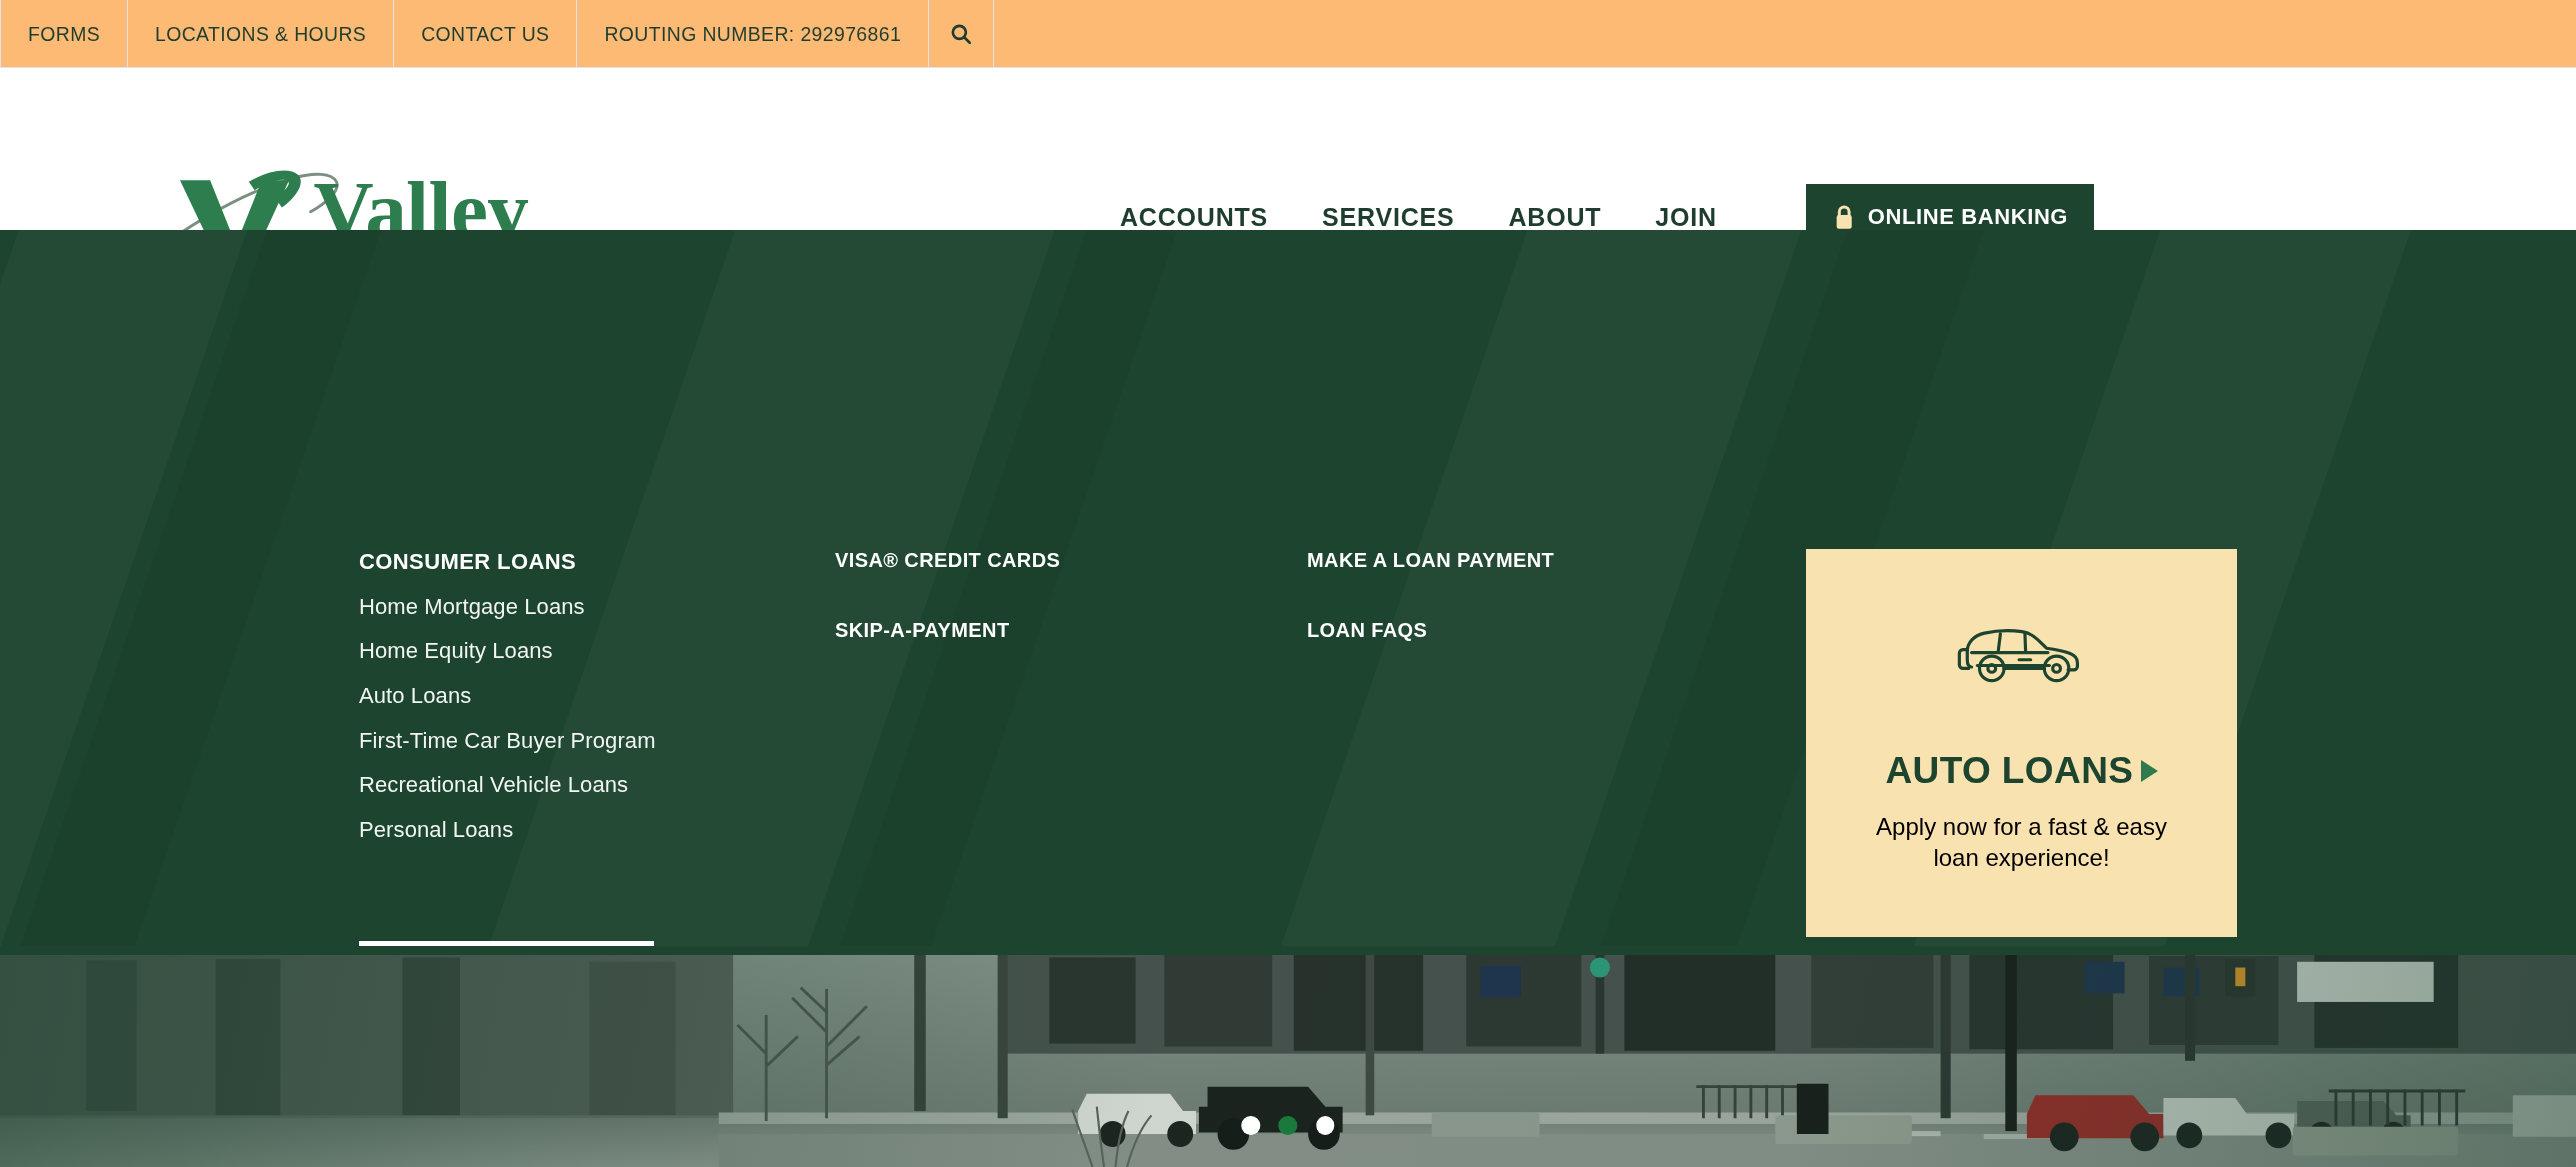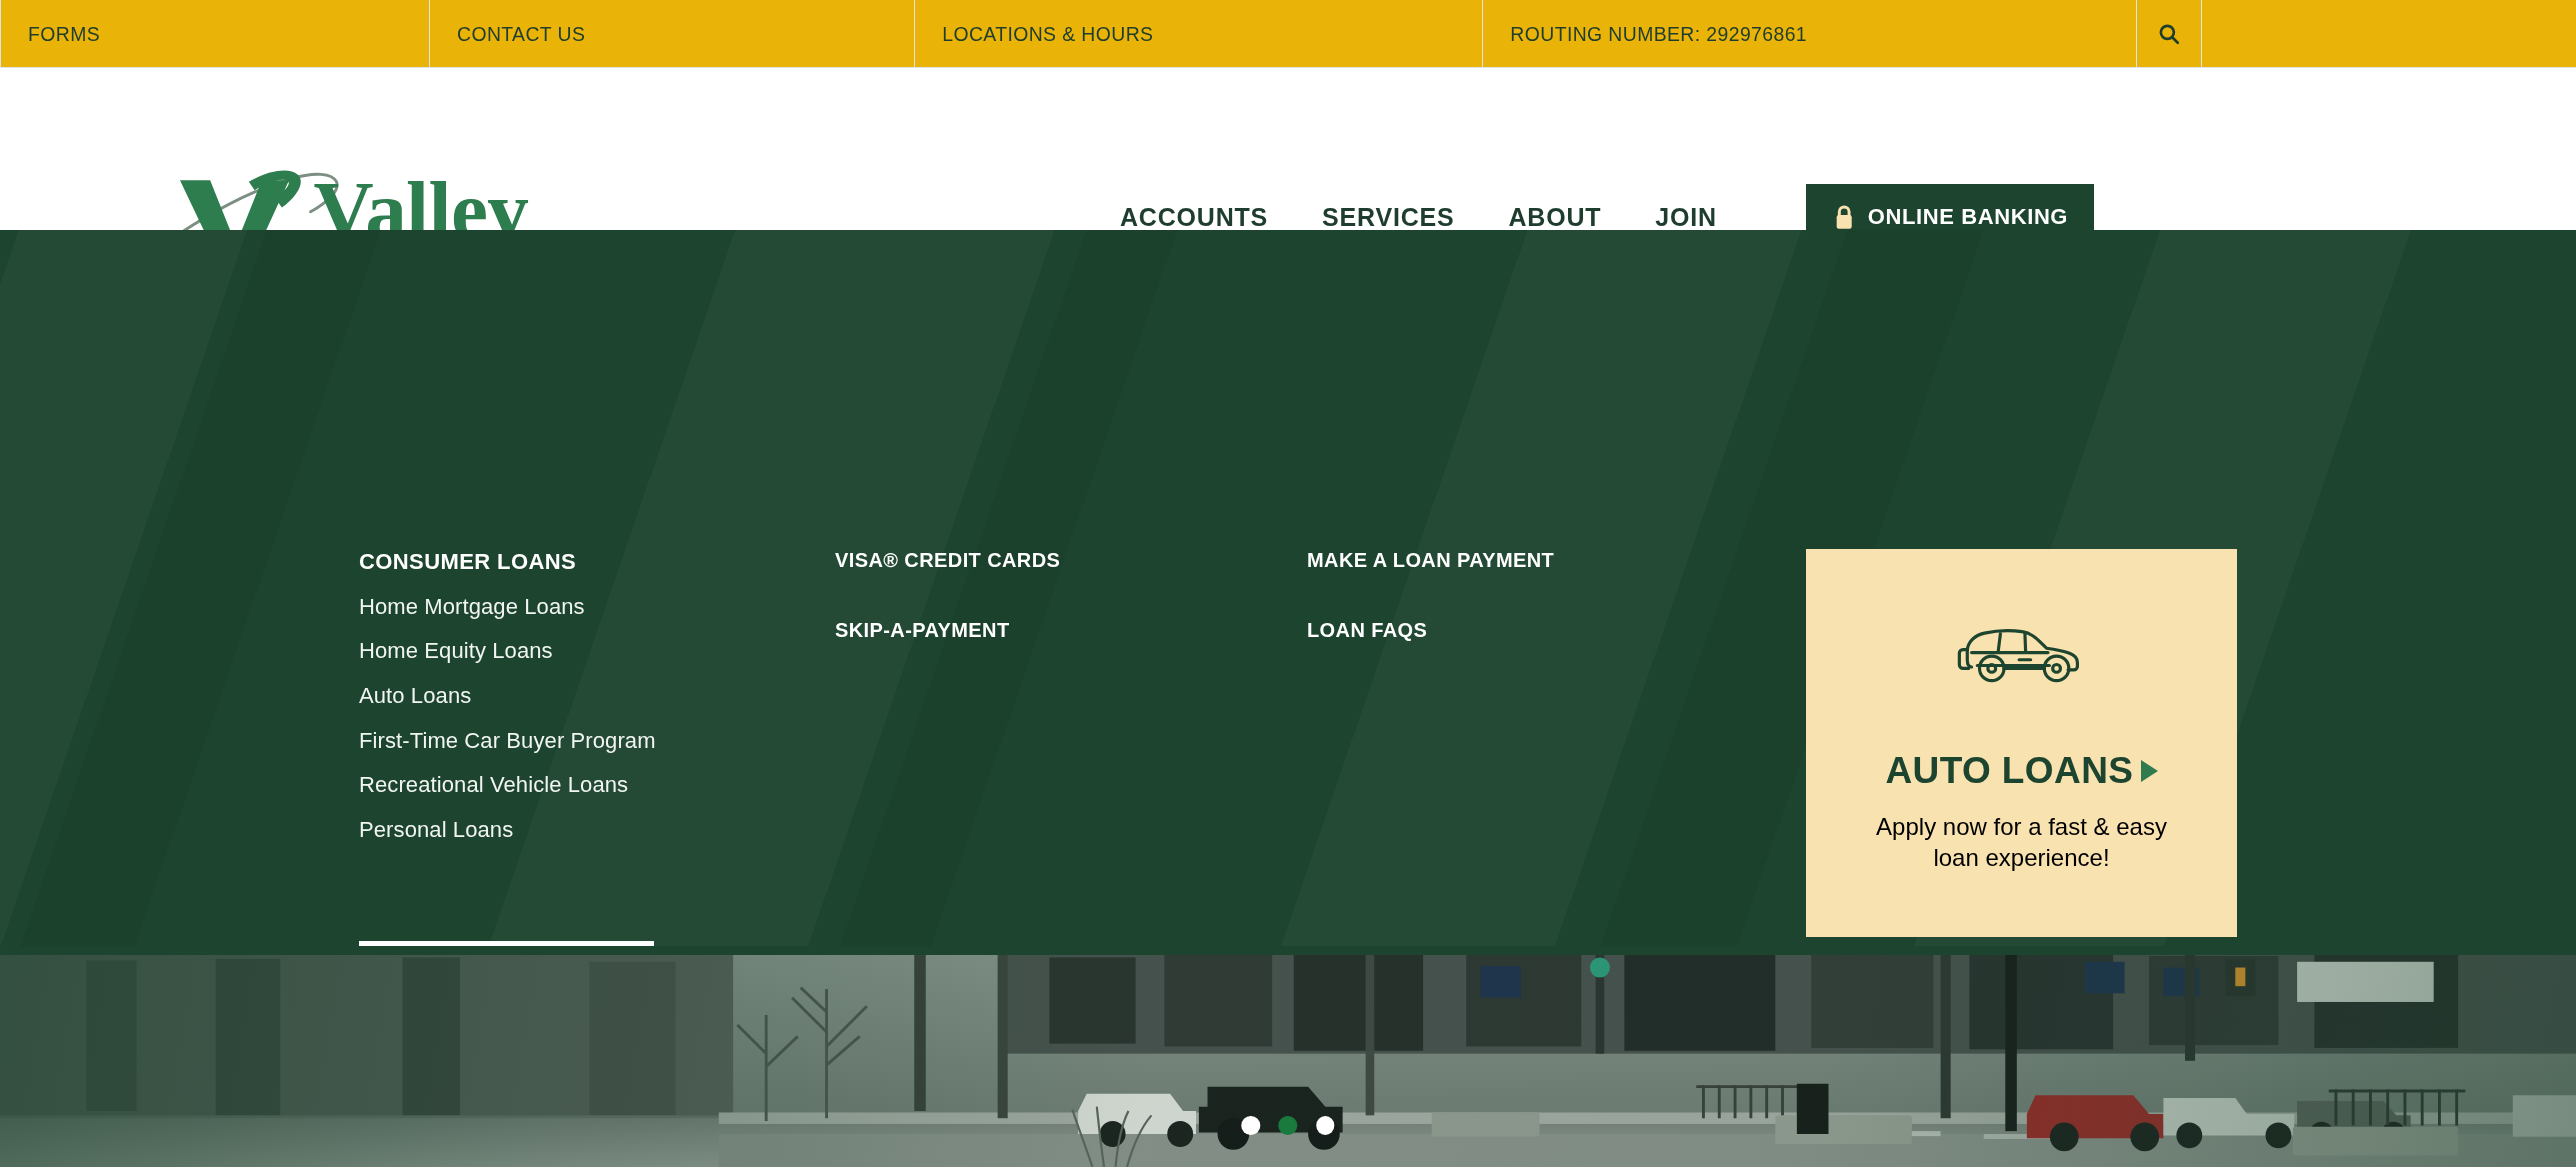--- a/index.html
+++ b/index.html
@@ -7,22 +7,22 @@
     width:2576px; height:1167px;
     font-family:"Liberation Sans", sans-serif;
     background:#ffffff;
     overflow:hidden;
   }
   .page { position:relative; width:2576px; height:1167px; }
 
   
   .utility-bar{
     position:absolute; top:0; left:0; width:2576px; height:68px;
-    background:#eab308; border-bottom:1.4px solid #e3e3e3;
-    display:flex; justify-content:space-between; align-items:stretch;
+    background:#fdba74; border-bottom:1.4px solid #e3e3e3;
+    display:flex; justify-content:flex-start; align-items:stretch;
   }
   .util-item{
     display:flex; align-items:center; justify-content:center;
     padding:0 27px; border-left:1.4px solid #e3e3e3;
     font-size:19.4px; letter-spacing:0.4px; color:#1f3d2e;
     font-weight:400; white-space:nowrap; height:68px;
   }
   .util-search{
     display:flex; align-items:center; justify-content:center;
     width:66px; border-left:1.4px solid #e3e3e3; border-right:1.4px solid #e3e3e3;
@@ -149,22 +149,22 @@
   .dot{ width:18.7px; height:18.7px; border-radius:50%; background:#ffffff; }
   .dot.on{ background:#1a7a3e; }
 </style>
 </head>
 <body>
 
 <div class="page">
 
   <div class="utility-bar">
     <div class="util-item">FORMS</div>
+    <div class="util-item">LOCATIONS &amp; HOURS</div>
     <div class="util-item">CONTACT US</div>
-    <div class="util-item">LOCATIONS &amp; HOURS</div>
     <div class="util-item">ROUTING NUMBER: 292976861</div>
     <div class="util-search">
       <span>
         <svg width="24.4" height="24.4" viewBox="0 0 24 24" fill="none" stroke="#1f3d2e" stroke-width="2.6" stroke-linecap="round">
           <circle cx="10.2" cy="10.2" r="6.4"></circle>
           <line x1="15.2" y1="15.2" x2="20.4" y2="20.4"></line>
         </svg>
       </span>
     </div>
     <div class="util-endcap"></div>

